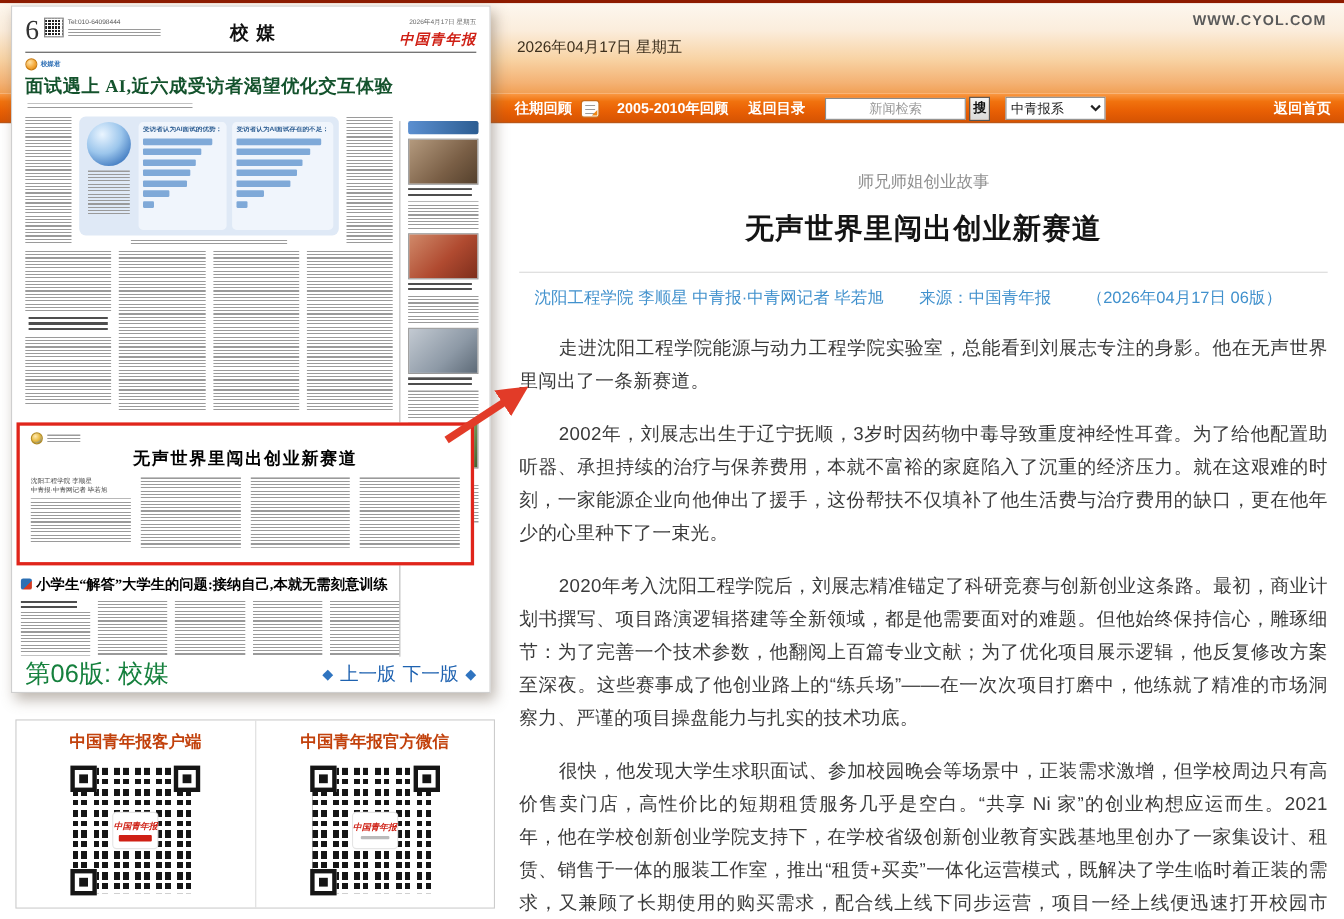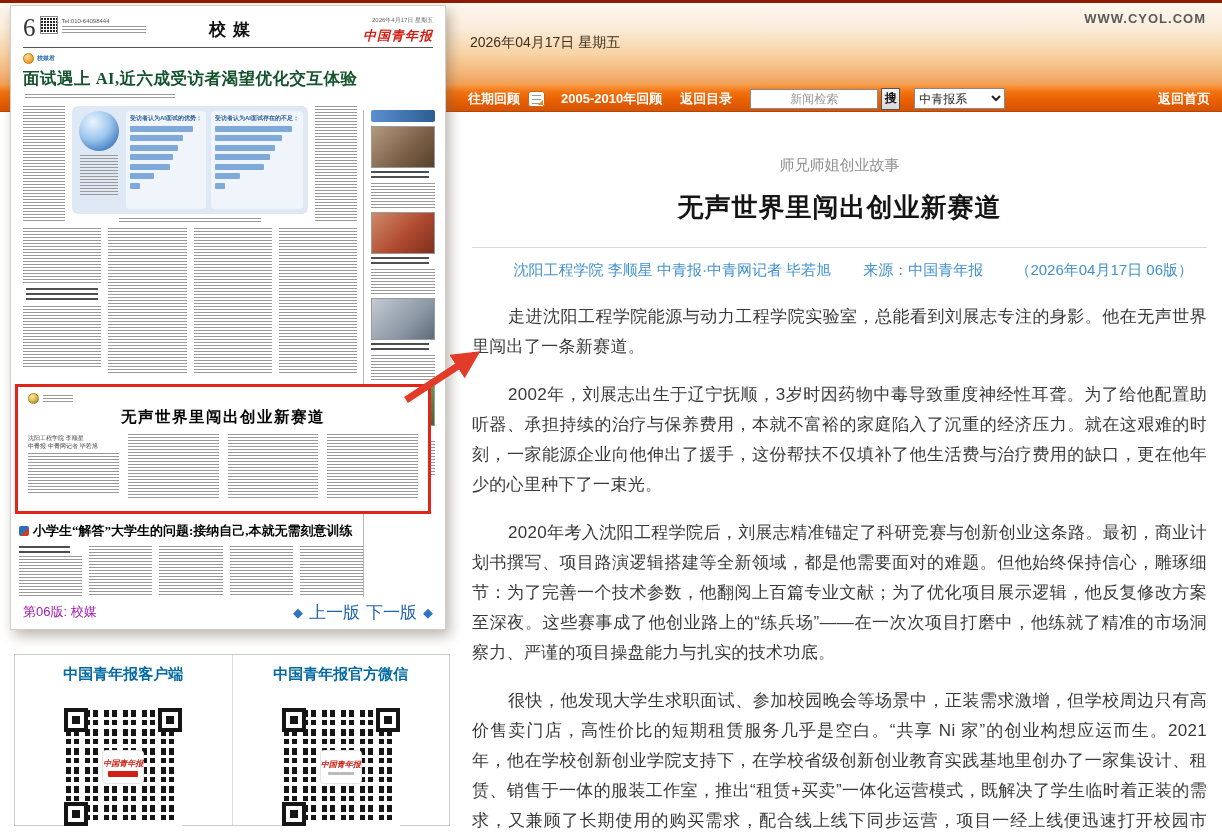--- a/index.html
+++ b/index.html
@@ -36,21 +36,21 @@
   .nav-go { width:19px; height:22px; background:linear-gradient(180deg,#f4f4f4,#d9d9d9); border:1px solid #555;
             font-size:12px; font-weight:bold; color:#111; padding:0; cursor:pointer; margin-right:14px; }
   .nav-select { width:91px; height:21px; font-size:12px; color:#222; border:1px solid #8a8a8a; background:#fff; }
   .nav-home { position:absolute; right:12px; top:0; line-height:27px; color:#fff; font-size:13px; font-weight:bold; cursor:pointer; }
 
   
   .article { position:absolute; left:455px; top:112px; width:767px; padding:0 15px 0 17px; }
   .kicker { margin-top:44px; text-align:center; font-size:15px; color:#8f8f8f; }
   .art-title { margin-top:15px; text-align:center; font-size:26px; font-weight:bold; color:#141414; letter-spacing:1px; }
   .art-hr { margin-top:22px; border-top:1px solid #d9d9d9; }
-  .art-byline { margin-top:13px; text-align:right; font-size:15px; color:#4191cd; }
+  .art-byline { margin-top:13px; text-align:left; font-size:15px; color:#4191cd; }
   .art-byline span { margin:0 14px; }
   .art-body { margin-top:22px; }
   .art-body p { font-size:17px; line-height:30px; letter-spacing:.3px; color:#3a3a3a;
                 text-align:justify; text-indent:36px; margin:0 0 18px 0; }
 
   
   .news-card { position:absolute; left:10px; top:5px; width:436px; height:625px; background:#fff;
                border:1px solid #cfcfcf; box-shadow:4px 6px 12px rgba(110,95,80,.45); z-index:3; }
   .paper { position:absolute; inset:0; padding:10px 12px; }
   .mast { display:flex; align-items:flex-start; border-bottom:1px solid #555; padding-bottom:3px; height:32px; }
@@ -123,34 +123,34 @@
   
   .h3-row { position:absolute; left:8px; top:516px; width:344px; display:flex; align-items:center; gap:4px; }
   .h3-ic { width:10px; height:10px; background:linear-gradient(135deg,#2c6fb3 60%,#d23a23 60%); border-radius:2px; }
   .np-h3 { font-family:"Liberation Serif", serif; font-weight:900; font-size:13px; color:#000; white-space:nowrap; }
   .story2 { position:absolute; left:8px; top:540px; width:344px; height:50px; display:flex; gap:7px; }
   .s2col { flex:1; }
 
   
   .card-footer { position:absolute; left:12px; right:12px; bottom:4px; height:26px;
                  display:flex; justify-content:space-between; align-items:center; background:#fff; z-index:4; }
-  .page-label { font-size:13px; color:#a21caf; }
+  .page-label { font-size:23px; color:#15803d; }
   .pager { font-size:17px; color:#1e62b0; display:flex; align-items:center; gap:6px; }
   .pager .dia { font-size:13px; color:#2f74c0; }
   .pager a { color:#1e62b0; text-decoration:none; cursor:pointer; }
 
   
   .arrow-svg { position:absolute; left:398px; top:344px; z-index:5; }
 
   
   .qr-card { position:absolute; left:14px; top:654px; width:436px; height:172px; background:#fff;
              border:1px solid #ccc; display:flex; }
   .qr-half { flex:1; padding-top:10px; text-align:center; }
   .qr-half.first { border-right:1px solid #ddd; }
-  .qr-title { font-size:15px; font-weight:bold; color:#0369a1; margin-bottom:24px; }
+  .qr-title { font-size:15px; font-weight:bold; color:#c2410c; margin-bottom:12px; }
   .qrcode { width:118px; height:118px; margin:0 auto; position:relative; background:#fff; }
   .qr-pat { position:absolute; inset:2px; background-image:
       repeating-linear-gradient(0deg,#fff 0 4px,transparent 4px 9px,#fff 9px 12px,transparent 12px 19px),
       repeating-linear-gradient(90deg,#151515 0 5px,transparent 5px 8px,#151515 8px 13px,transparent 13px 19px); }
   .finder { position:absolute; width:24px; height:24px; border:4px solid #151515; background:#fff; }
   .finder::after { content:""; position:absolute; inset:4px; background:#151515; }
   .f-tl { left:0; top:0; } .f-tr { right:0; top:0; } .f-bl { left:0; bottom:0; }
   .qr-logo { position:absolute; left:50%; top:50%; transform:translate(-50%,-50%);
              width:42px; height:34px; background:#fff; border:1px solid #e5e5e5; border-radius:4px;
              display:flex; flex-direction:column; align-items:center; justify-content:center; gap:2px; }

